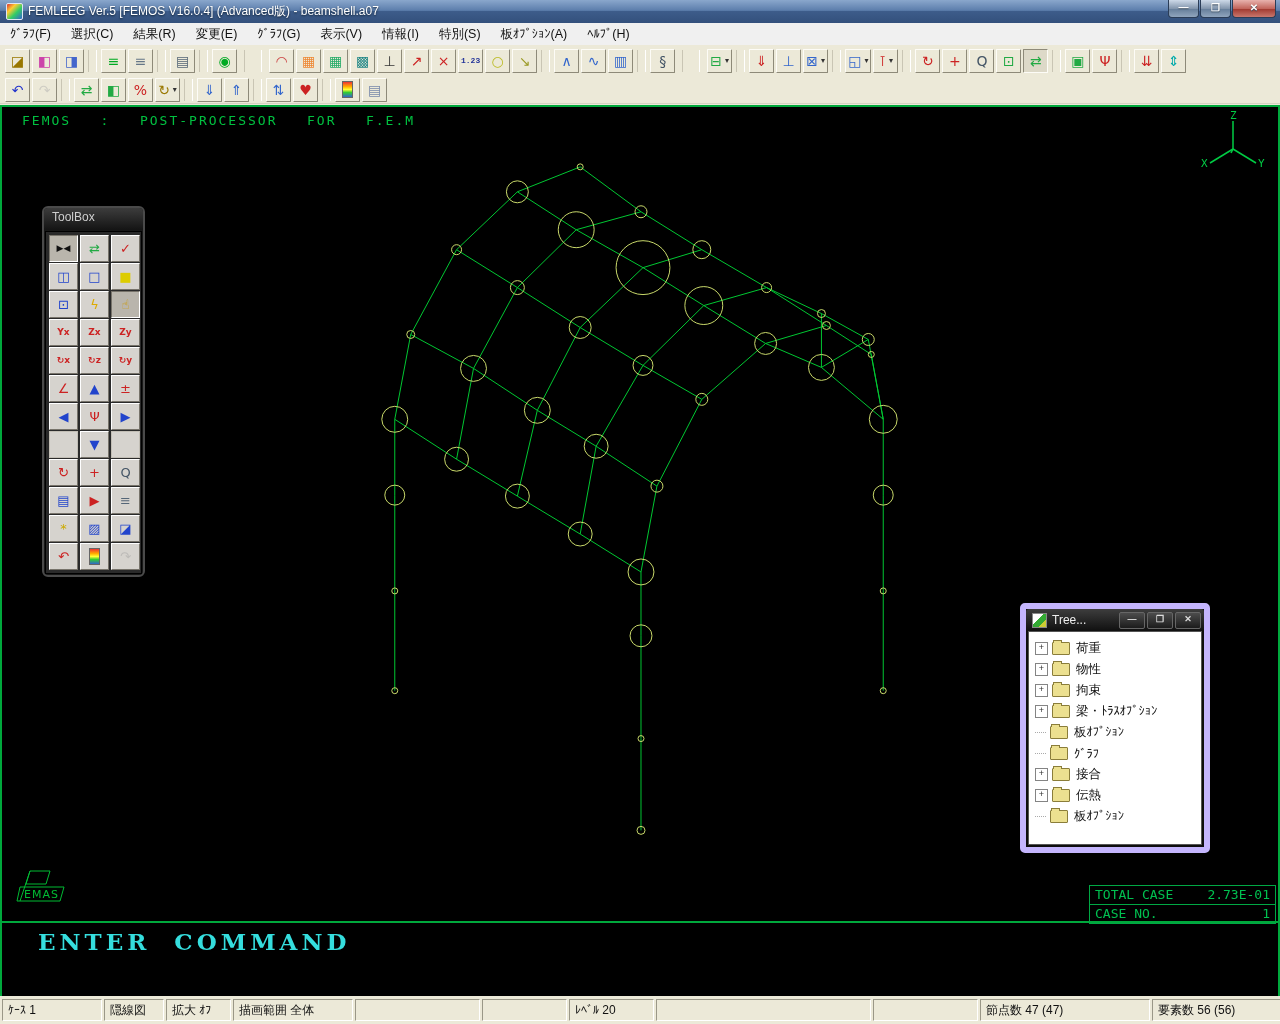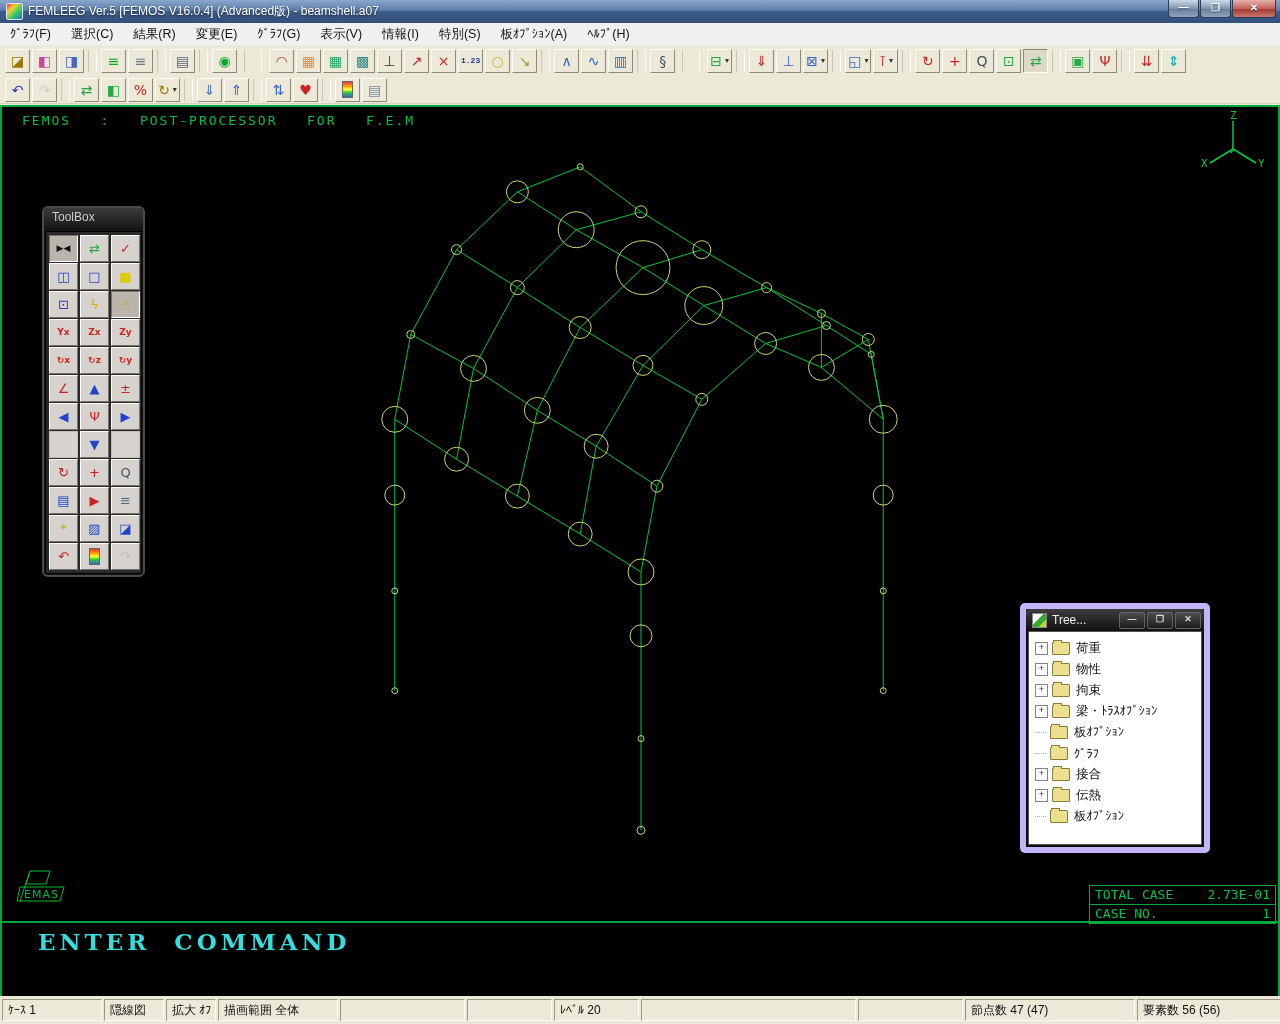--- a/index.html
+++ b/index.html
@@ -617,21 +617,21 @@
       <text x="8" y="31" font-size="11" fill="#00bb33" font-family="DejaVu Sans, sans-serif" letter-spacing="1">EMAS</text>
     </svg>
 
     <div class="cmdsep"></div>
     <div class="cmdtext">ENTER  COMMAND</div>
   </div>
 
   <div class="statusbar" id="statusbar">
       <div class="scell" style="width: 100px;">ｹｰｽ 1</div>
       <div class="scell" style="width: 60px;">隠線図</div>
-      <div class="scell" style="width: 50px;">拡大 ｵﾌ</div>
+      <div class="scell" style="width: 65px;">拡大 ｵﾌ</div>
       <div class="scell" style="width: 120px;">描画範囲 全体</div>
       <div class="scell" style="width: 125px;"></div>
       <div class="scell" style="width: 85px;"></div>
       <div class="scell" style="width: 85px;">ﾚﾍﾞﾙ 20</div>
       <div class="scell" style="width: 215px;"></div>
       <div class="scell" style="width: 105px;"></div>
       <div class="scell" style="width: 170px;">節点数 47 (47)</div>
       <div class="scell" style="width: 148px;">要素数 56 (56)</div>
     </div>
 

